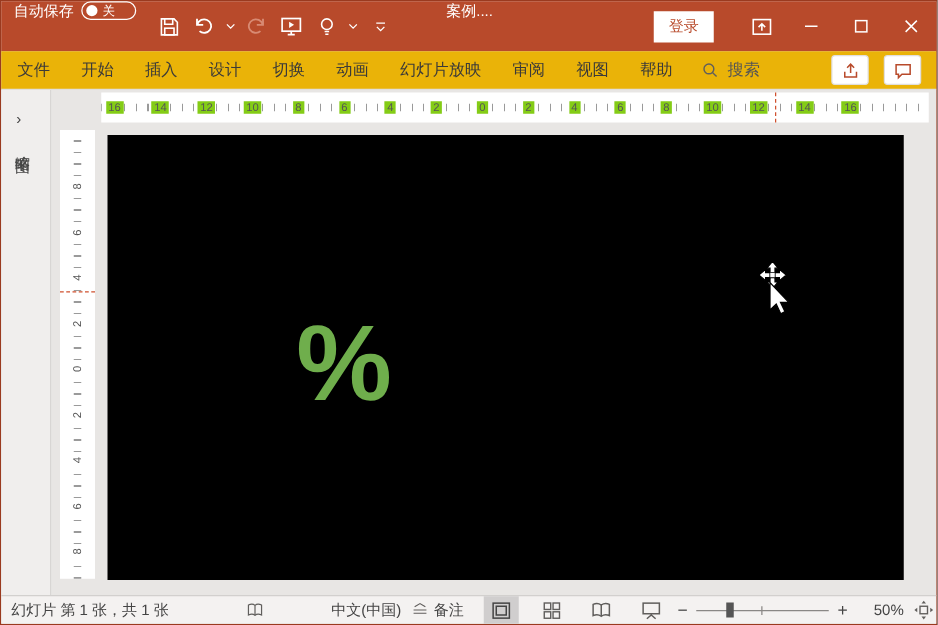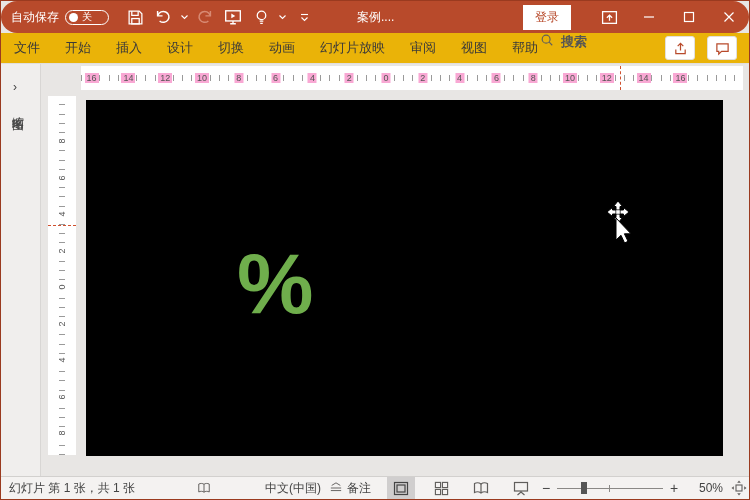--- a/index.html
+++ b/index.html
@@ -1,53 +1,53 @@
 <!DOCTYPE html>
 <html style="--accent: #b84a2b; --slide-bg: #000000; --num-top: #ffffff; --num-bottom: #6fae4c;"><head>
 <meta charset="utf-8">
 <style>
   * { margin:0; padding:0; box-sizing:border-box; }
   html,body { width:750px; height:500px; }
   body { font-family:"Liberation Sans","DejaVu Sans",sans-serif; overflow:hidden; }
   #app { width:750px; height:500px; border:1px solid #9a3a1f; display:flex; flex-direction:column; background:#e8e6e4; }
 
   
-  .titlebar { height:32px; background:var(--accent,#b84a2b); display:flex; align-items:center; color:#fff; font-size:12px; flex:0 0 auto;border-radius:16px; }
+  .titlebar { height:40px; background:var(--accent,#b84a2b); display:flex; color:#fff; font-size:12px; flex:0 0 auto; }
   .titlebar .lbl { margin-left:10px; white-space:nowrap; }
   .toggle { width:44px; height:15px; border:1px solid #fff; border-radius:8px; display:flex; align-items:center; margin-left:6px; padding:0 3px; gap:4px; }
   .toggle .dot { width:9px; height:9px; background:#fff; border-radius:50%; }
   .toggle .state { font-size:10px; }
   .qat { display:flex; align-items:center; margin-left:14px; gap:4px; }
   .qat .btn { width:24px; height:24px; display:flex; align-items:center; justify-content:center; }
   .qat .caret { width:10px; height:24px; display:flex; align-items:center; justify-content:center; }
   .disabled { opacity:.45; }
   .doc-title { margin-left:48px; white-space:nowrap; }
   .tb-right { margin-left:auto; display:flex; align-items:center; height:100%; }
   .signin { background:#fff; color:var(--accent,#b84a2b); font-size:12px; padding:4px 12px; margin-right:18px; cursor:pointer; }
   .winbtn { width:40px; height:32px; display:flex; align-items:center; justify-content:center; }
 
   
   .ribbonrow { height:31px; background:#eab308; border-bottom:1px solid #e1dfdd; display:flex; align-items:center; position:relative; font-size:13px; color:#3b3a39; flex:0 0 auto; }
   .tabs { display:flex; align-items:center; padding-left:13px; gap:25px; }
   .tab { cursor:pointer; white-space:nowrap; }
-  .searchbox { position:absolute; left:539px; top:0; height:100%; display:flex; align-items:flex-start; gap:7px; color:#555;font-weight:bold; }
+  .searchbox { position:absolute; left:560px; top:0; height:100%; display:flex; align-items:center; gap:7px; color:#555; }
   .ribbon-btn { position:absolute; top:3px; width:30px; height:24px; background:#fff; border:1px solid #e1dfdd; border-radius:3px; display:flex; align-items:center; justify-content:center; }
   .ribbon-btn.share { left:664px; }
   .ribbon-btn.comment { left:706px; }
 
   
   .workspace { position:relative; flex:1 1 auto; background:#e8e6e4; overflow:hidden; }
   .leftpane { position:absolute; left:0; top:0; width:40px; height:100%; background:#f0eeed; border-right:1px solid #d8d6d4; }
   .leftpane .chev { position:absolute; left:12px; top:16px; color:#444; font-size:12px; cursor:pointer; }
   .leftpane .vtext { position:absolute; left:8px; top:42px; writing-mode:vertical-rl; font-size:12px; color:#444; letter-spacing:2px; }
 
   .h-ruler { position:absolute; left:80px; top:2px; width:662px; height:24px; background:#fff; }
   .h-ruler .ticks { position:absolute; left:0; right:0; top:9px; height:6px;
       background-image:repeating-linear-gradient(90deg,#9a9a9a 0 1px,transparent 1px 9.2px); }
-  .h-ruler .num { position:absolute; top:50%; transform:translate(-50%,-50%); font-size:9px; color:#555; background:#f9a8d4; padding:0 2px; }
+  .h-ruler .num { position:absolute; top:50%; transform:translate(-50%,-50%); font-size:9px; color:#555; background:#84cc16; padding:0 2px; }
   .h-marker { position:absolute; top:0; bottom:0; border-left:1px dashed #d0502e; }
 
   .v-ruler { position:absolute; left:47px; top:32px; width:28px; height:359px; background:#fff; }
   .v-ruler .ticks { position:absolute; top:0; bottom:0; left:11px; width:6px;
       background-image:repeating-linear-gradient(0deg,#9a9a9a 0 1px,transparent 1px 9.2px); }
   .v-ruler .num { position:absolute; left:50%; transform:translate(-50%,-50%) rotate(-90deg); font-size:9px; color:#555; background:#fff; padding:0 2px; }
   .v-marker { position:absolute; left:0; right:0; border-top:1px dashed #d0502e; }
 
   .slide { position:absolute; left:85px; top:36px; width:637px; height:356px; background:var(--slide-bg,#000); }
 

